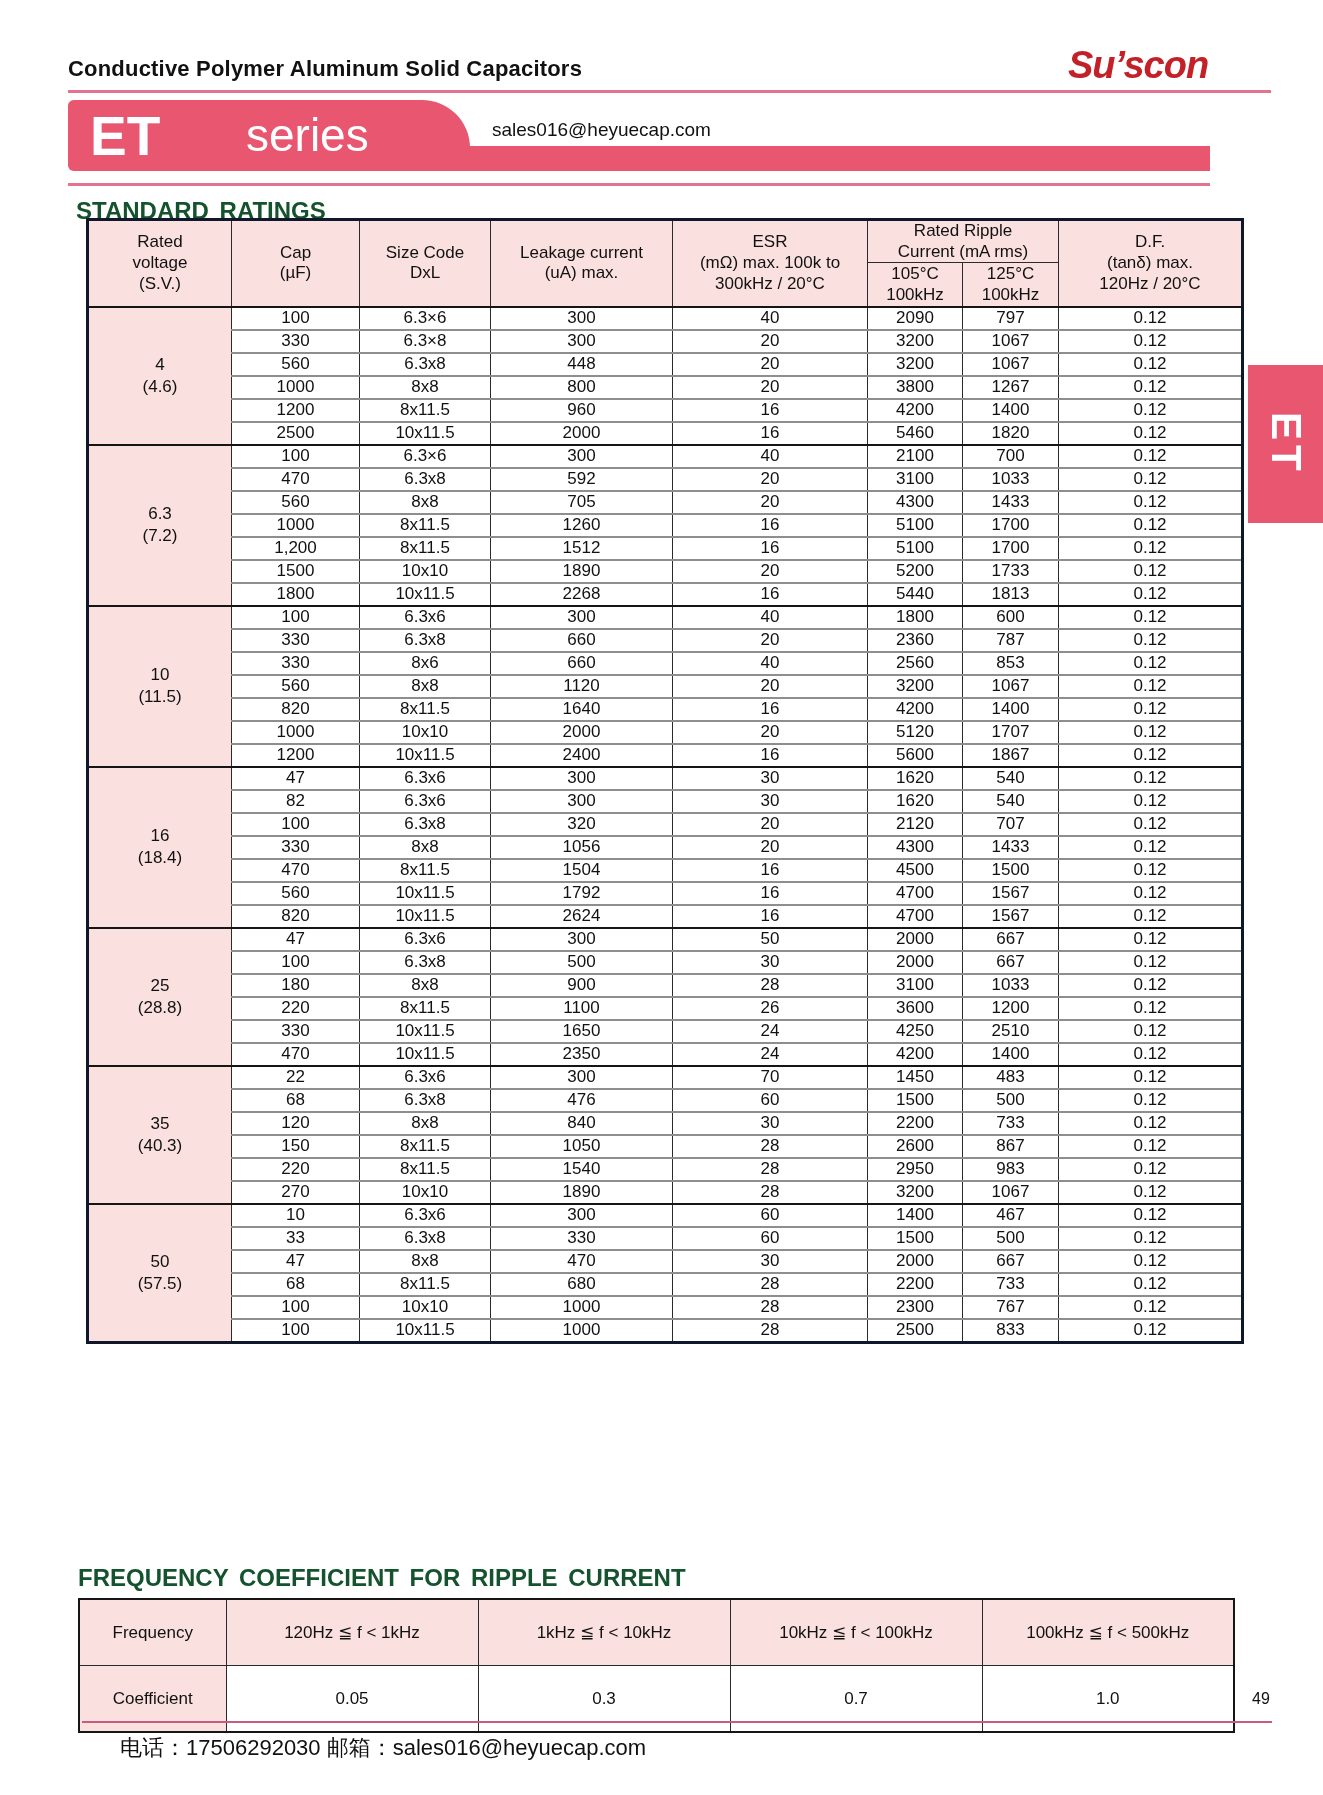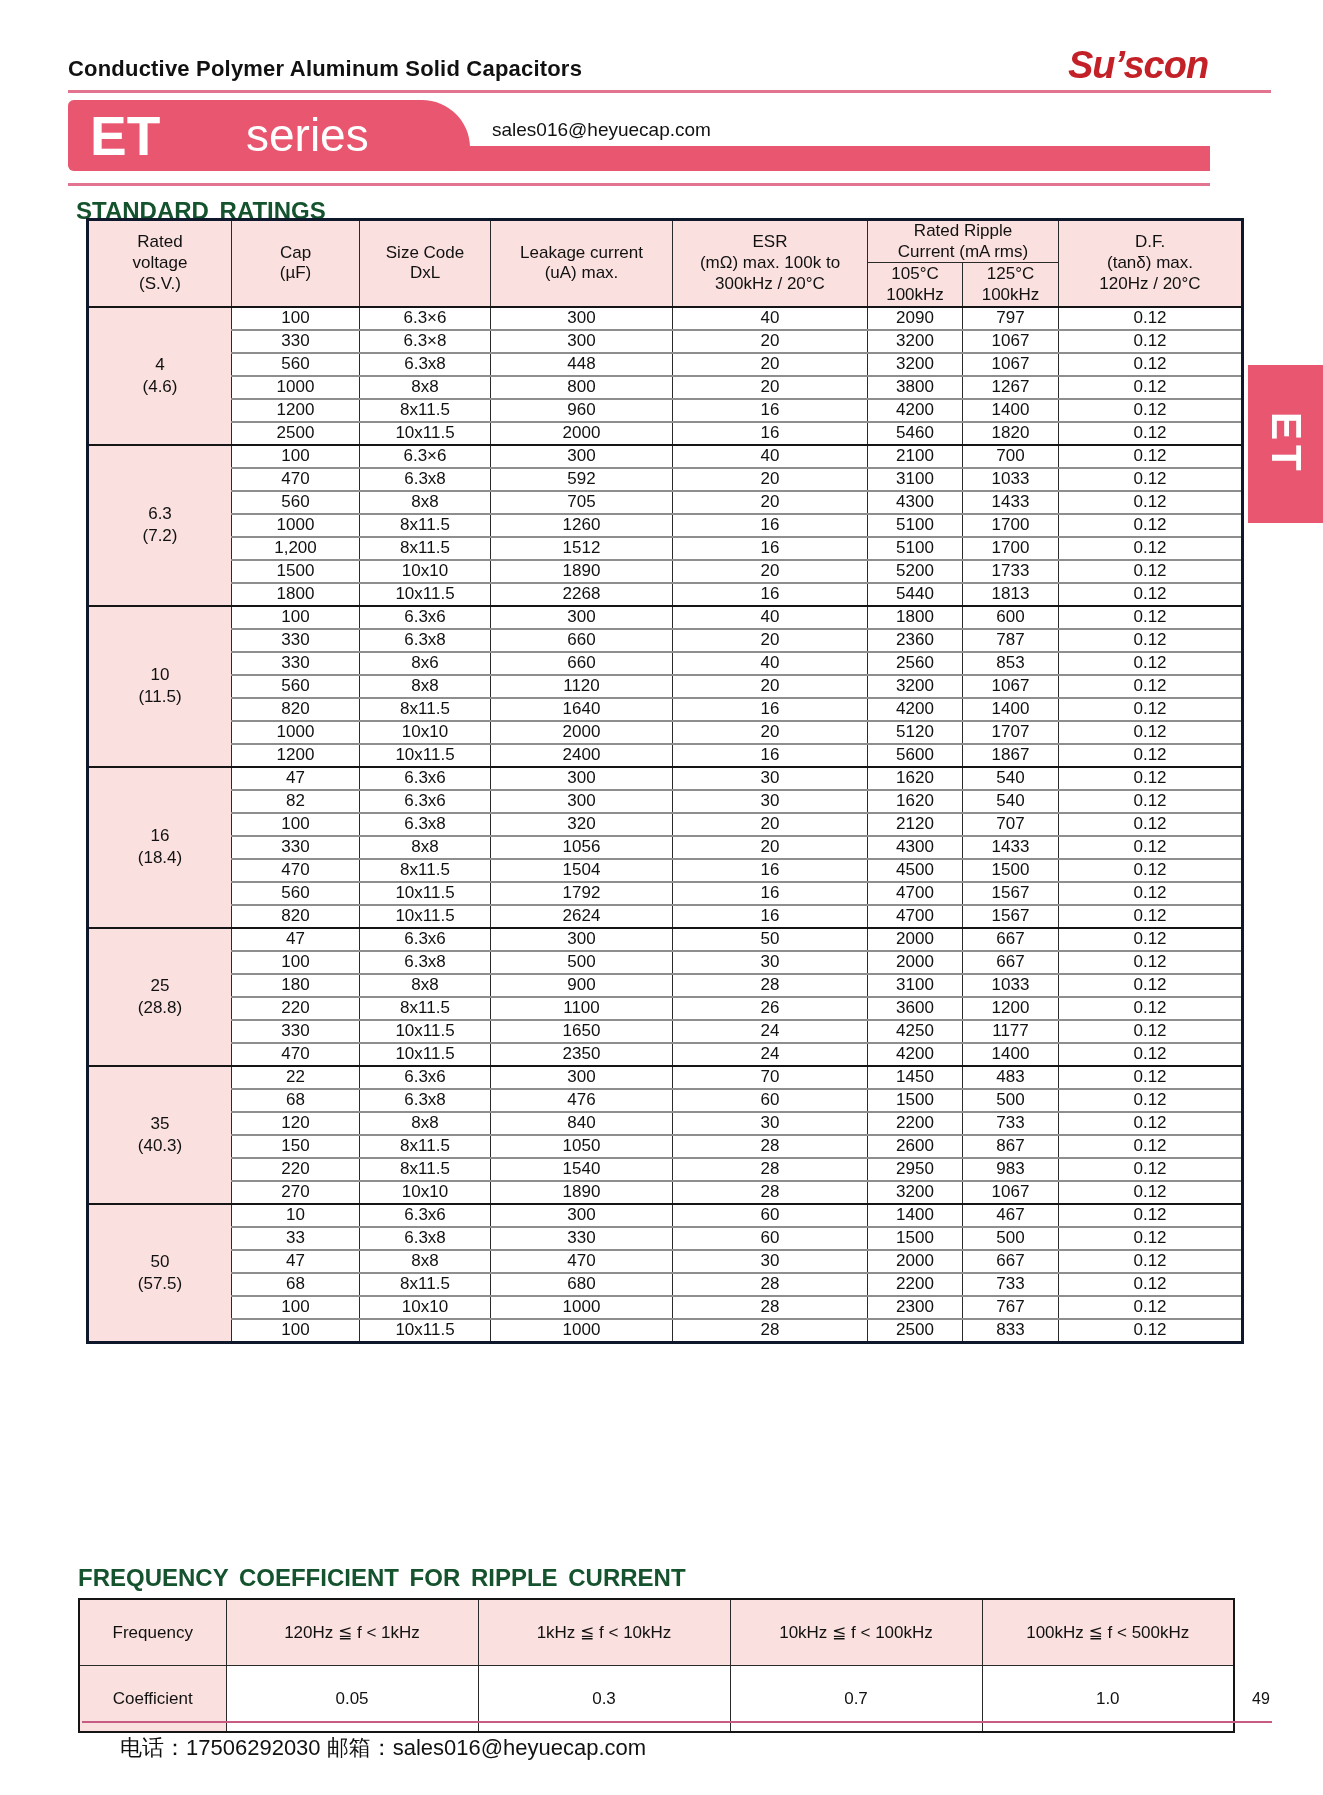--- a/index.html
+++ b/index.html
@@ -414,21 +414,21 @@
         <td>3600</td>
         <td>1200</td>
         <td>0.12</td>
       </tr>
       <tr>
         <td>330</td>
         <td>10x11.5</td>
         <td>1650</td>
         <td>24</td>
         <td>4250</td>
-        <td>1177</td>
+        <td>2510</td>
         <td>0.12</td>
       </tr>
       <tr>
         <td>470</td>
         <td>10x11.5</td>
         <td>2350</td>
         <td>24</td>
         <td>4200</td>
         <td>1400</td>
         <td>0.12</td>

